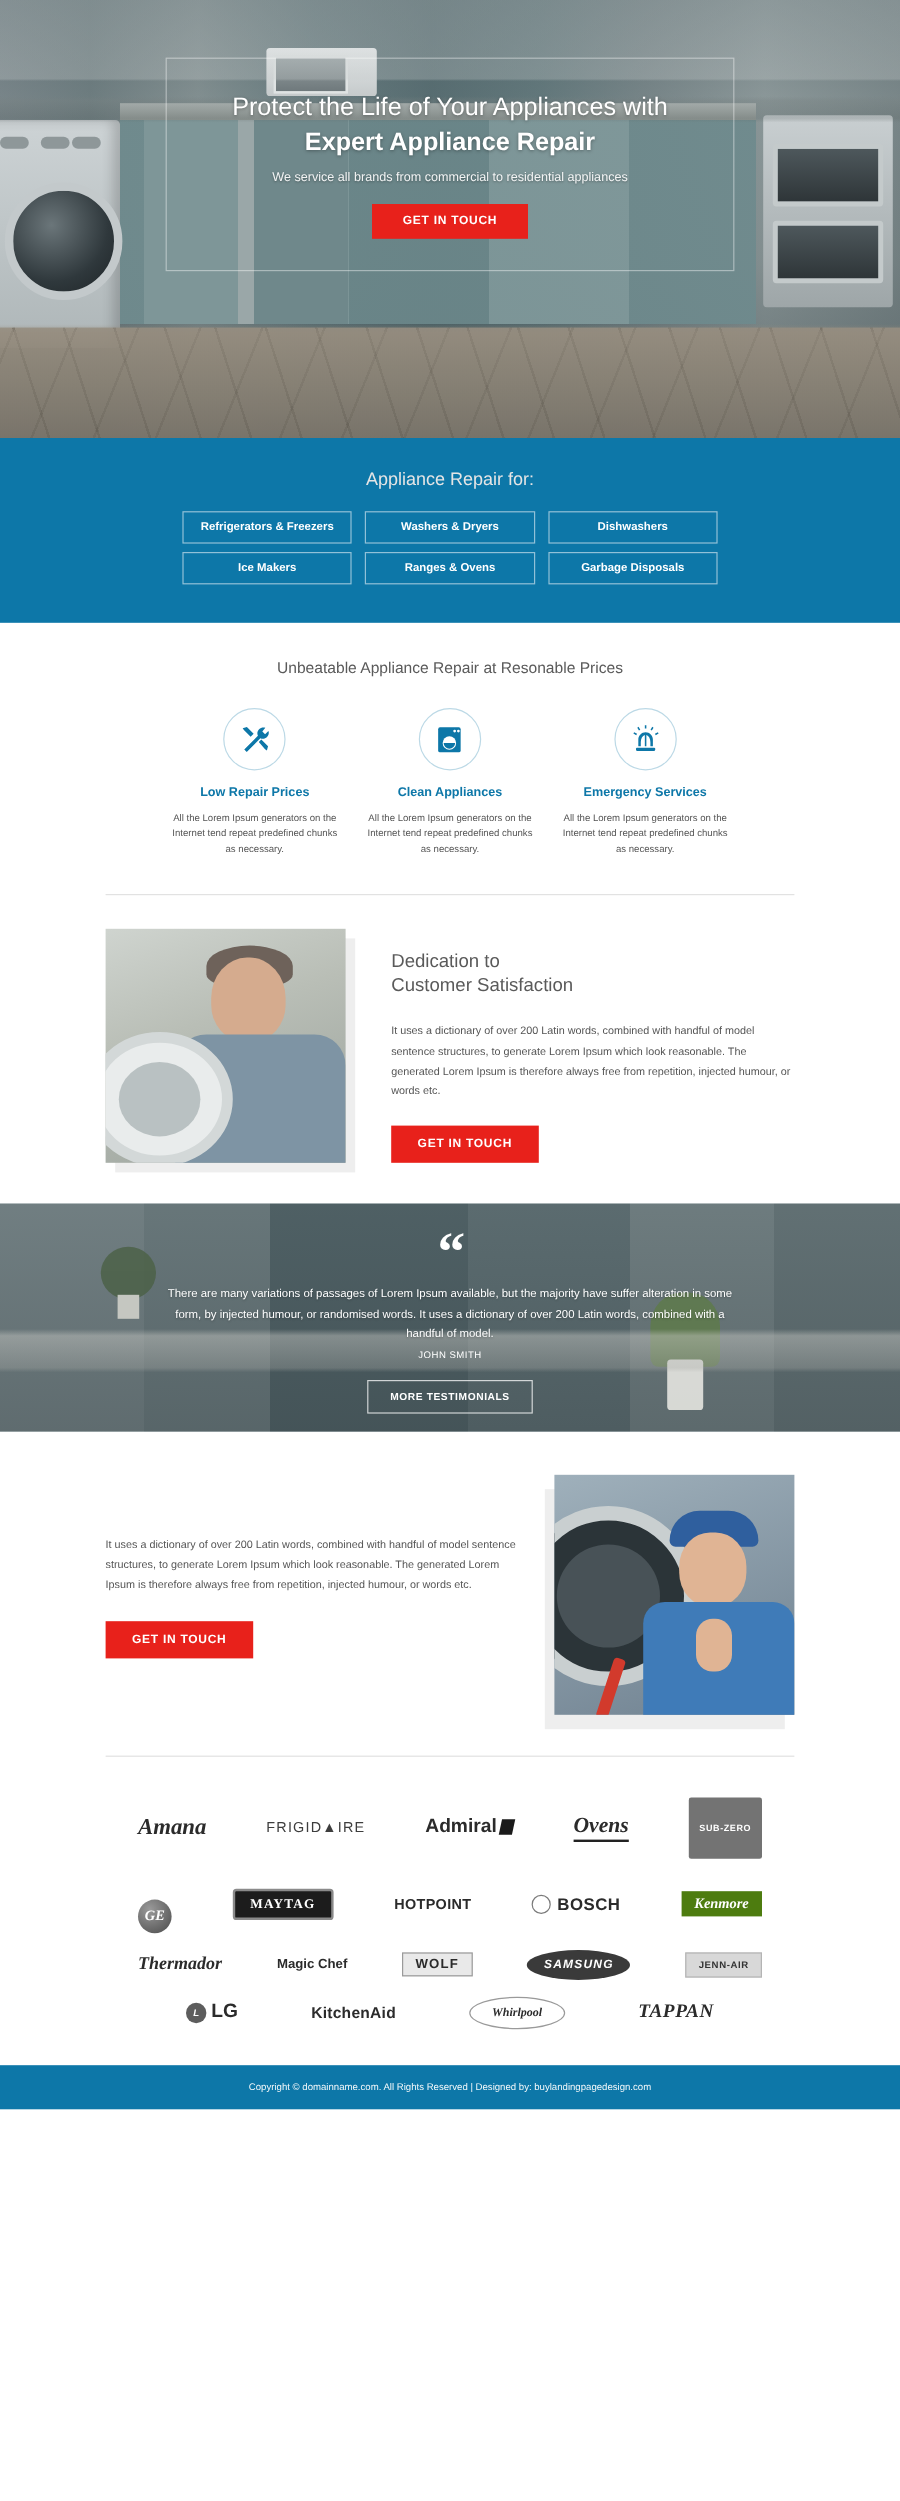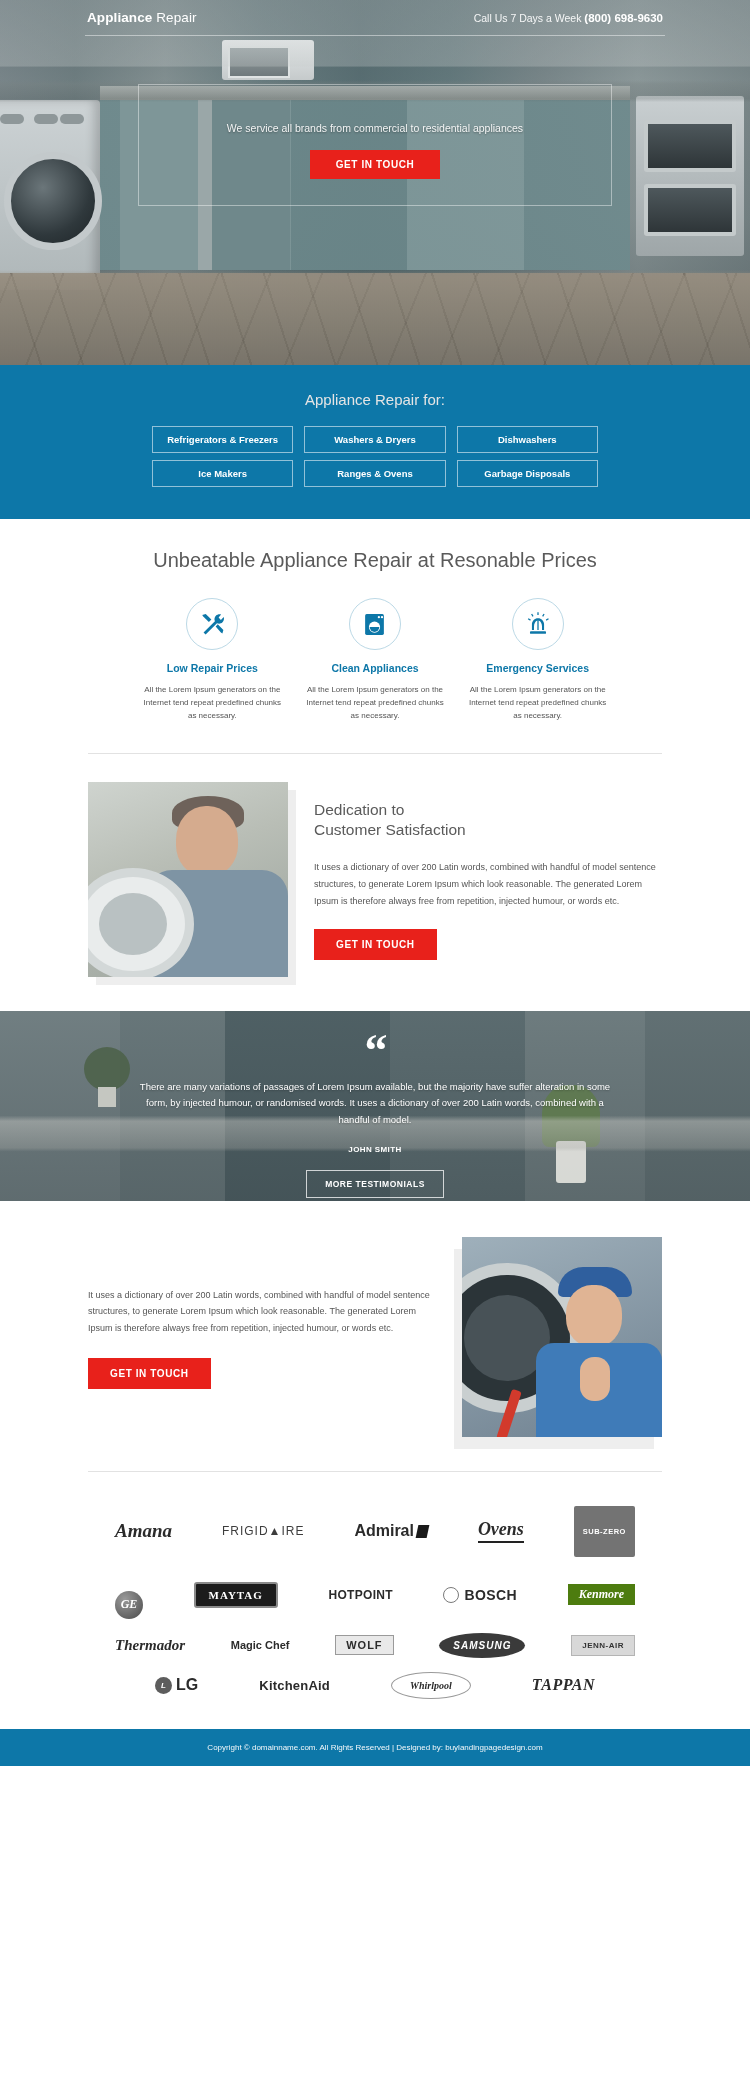--- a/index.html
+++ b/index.html
@@ -144,36 +144,36 @@
   .svc-btn {
     border: 1px solid rgba(255,255,255,.55);
     color:#fff; font-size: 9.5px; font-weight:700; text-align:center;
     padding: 7px 4px; cursor:pointer; background:transparent;
     font-family:"Liberation Sans", sans-serif;
   }
 
   
   .features { padding: 30px 0 0; text-align:center; }
   .features h2 {
-    font-size: 20px; font-weight: 400; color:#5a5a5a; margin-bottom: 26px;
+    font-size: 13px; font-weight: 400; color:#5a5a5a; margin-bottom: 26px;
   }
   .feat-grid { width: 470px; margin:0 auto; display:grid; grid-template-columns: repeat(3,1fr); gap: 0 18px; }
   .feat .circle {
     width: 52px; height:52px; border-radius:50%;
     border: 1.5px solid #bcd9e6; margin: 0 auto 12px;
     display:flex; align-items:center; justify-content:center;
   }
   .feat .circle svg { display:block; }
   .feat h3 { font-size: 10.5px; font-weight:700; color:#0d77a8; margin-bottom: 9px; }
   .feat p { font-size: 8px; line-height: 1.65; color:#555; }
   .divider { width: 574px; height:1px; background:#e2e2e2; margin: 30px auto 0; }
 
   
   .dedication { padding: 28px 0 0; }
-  .ded-wrap { width: 574px; margin: 0 auto; display:flex; gap: 26px; align-items:flex-start; }
+  .ded-wrap { width: 574px; margin: 0 auto; display:flex; gap: 38px; align-items:flex-start; }
   .ded-photo {
     position:relative; width: 200px; height: 195px; flex:0 0 200px;
     background: linear-gradient(160deg,#cfd4cf 0%, #b9beb6 40%, #9aa29c 100%);
     overflow:hidden;
   }
   .ded-photo:after {
     content:""; position:absolute; left:8px; right:-8px; bottom:-8px; top:8px;
     border:1px solid #e6e6e6; background:#f3f3f3; z-index:-1;
   }
   .ded-shadow { position:absolute; left:8px; top:8px; width:200px; height:195px; background:#eee; }
@@ -207,21 +207,21 @@
   .test-plant:after{ content:""; position:absolute; left:14px; top:40px; width:18px; height:20px; background:#d6d6ce; }
   .test-plant2 { position:absolute; right:150px; top:74px; width:58px; height:62px; border-radius:45% 45% 12% 12%; background:#5f7a4e; opacity:.9; }
   .test-plant2:after{ content:""; position:absolute; left:14px; top:56px; width:30px; height:42px; background:#e5e5e0; border-radius:3px; }
   .test-inner { position:relative; z-index:3; text-align:center; padding-top: 24px; }
   .quote-mark { font-size: 46px; line-height: .7; color:#fff; font-family:"Liberation Serif", serif; font-weight:700; letter-spacing:-2px; }
   .test-quote {
     width: 486px; margin: 12px auto 0;
     font-size: 9.5px; line-height: 1.75; color:#fff; font-weight:400;
     text-shadow: 0 1px 2px rgba(0,0,0,.3);
   }
-  .test-author { margin-top: 16px; font-size: 8px; font-weight:700; color:#fff; letter-spacing:.4px; }
+  .test-author { margin-top: 4px; font-size: 8px; font-weight:400; color:#fff; letter-spacing:.4px; }
   .btn-outline {
     display:inline-block; margin-top: 16px; padding: 8px 18px;
     border:1px solid rgba(255,255,255,.75); color:#fff; background:transparent;
     font-size: 8.5px; font-weight:700; letter-spacing:.5px; cursor:pointer;
     font-family:Liberation Sans, sans-serif;
   }
 
   
   .techs { padding: 40px 0 0; }
   .tech-wrap { width: 574px; margin:0 auto; display:flex; gap: 26px; align-items:flex-start; }
@@ -314,32 +314,26 @@
       <div class="fridge"></div>
       <div class="microwave"></div>
       <div class="washer"></div>
       <div class="oven">
         <div class="o-door d1"></div>
           <div class="o-door d2"></div>
       </div>
       <div class="hero-floor"></div>
     </div>
 
-    <div class="topbar">
-      <div class="topbar-row">
-        <div class="logo">
-          <b>Appliance</b><span> Repair</span>
-        </div>
-        <div class="phone">
-          <span>Call Us 7 Days a Week </span><b>(800) 698-9630</b>
-        </div>
-      </div>
-    </div>
 
     <div class="hero-frame">
+      <h1 class="hero-h1">
+        <span>Protect the Life of Your Appliances with</span>
+        <span class="strong">Expert Appliance Repair</span>
+      </h1>
       <p class="hero-sub">We service all brands from commercial to residential appliances</p>
       <button class="btn-red">GET IN TOUCH</button>
     </div>
   </section>
 
   <section class="services">
     <h2>Appliance Repair for:</h2>
     <div class="svc-grid">
       <button class="svc-btn">Refrigerators &amp; Freezers</button>
       <button class="svc-btn">Washers &amp; Dryers</button>

